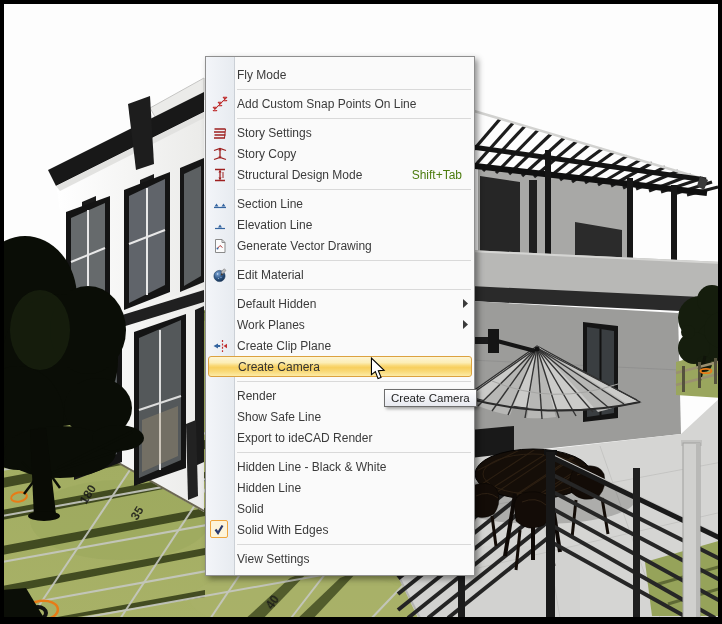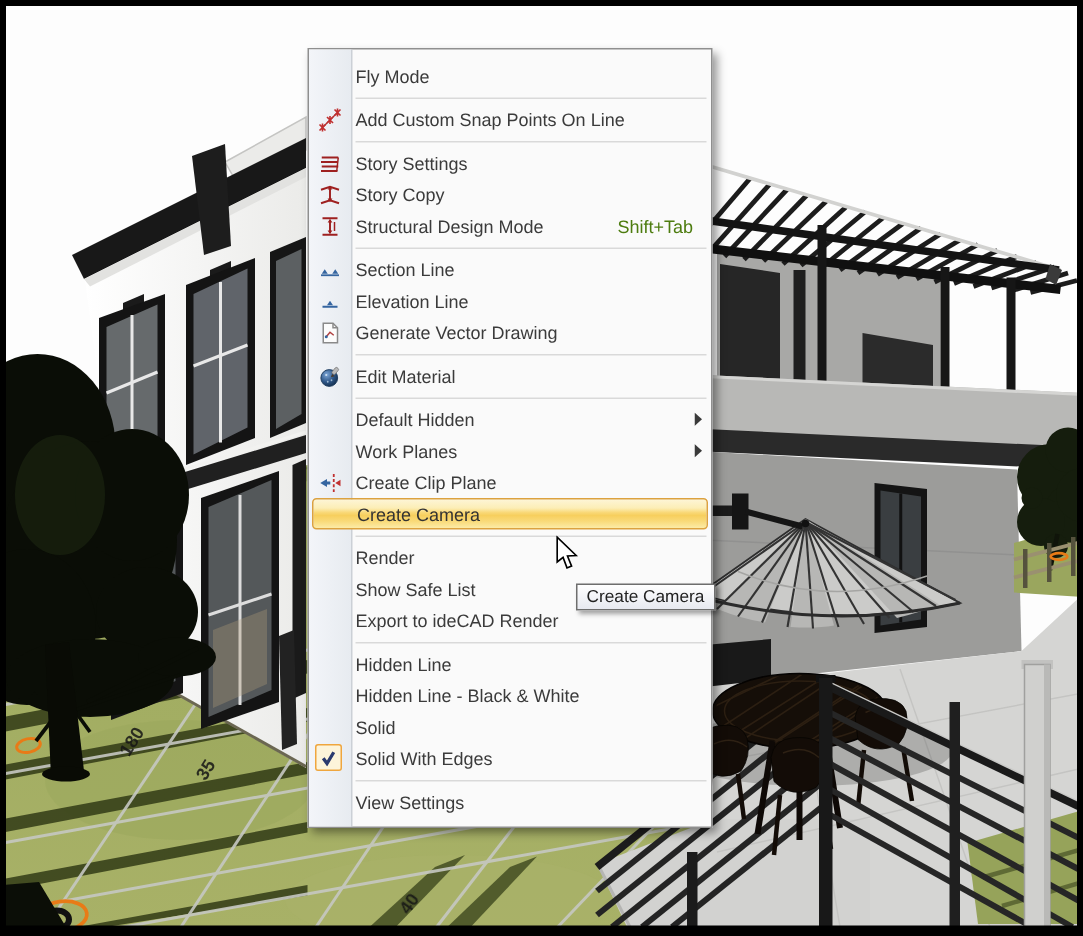--- a/index.html
+++ b/index.html
@@ -2,21 +2,21 @@
 <html><head>
 <meta charset="utf-8">
 <style>
   html,body{margin:0;padding:0;}
   body{width:722px;height:624px;position:relative;overflow:hidden;background:#fff;
        font-family:"Liberation Sans",sans-serif;}
   .viewport{position:absolute;left:0;top:0;width:722px;height:624px;}
   .viewport svg{display:block;}
 
   
-  .menu{position:absolute;left:205px;top:32px;width:270px;box-sizing:border-box;
+  .menu{position:absolute;left:205px;top:56px;width:270px;box-sizing:border-box;
         background:#fafafa;border:1px solid #8f8f8f;
         box-shadow:3px 3px 6px rgba(0,0,0,.42);
         padding:7px 0 6px 0;z-index:10;}
   .menu::before{content:"";position:absolute;left:0;top:0;bottom:0;width:28px;
         background:linear-gradient(to right,#f3f5f9,#e7ebf0);
         border-right:1px solid #cbd0d6;}
   .mi{position:relative;height:21px;display:flex;align-items:center;cursor:default;}
   .mi .ic{position:absolute;left:0;top:0;width:28px;height:21px;
           display:flex;align-items:center;justify-content:center;}
   .mi .lbl{margin-left:31px;font-size:12px;color:#3b3b3b;white-space:nowrap;}
@@ -499,32 +499,32 @@
 
   <div class="mi hl">
     <span class="lbl">Create Camera</span>
   </div>
   <div class="sep"></div>
 
   <div class="mi">
     <span class="lbl">Render</span>
   </div>
   <div class="mi">
-    <span class="lbl">Show Safe List</span>
+    <span class="lbl">Show Safe Line</span>
   </div>
   <div class="mi">
     <span class="lbl">Export to ideCAD Render</span>
   </div>
   <div class="sep"></div>
 
   <div class="mi">
+    <span class="lbl">Hidden Line - Black &amp; White</span>
+  </div>
+  <div class="mi">
     <span class="lbl">Hidden Line</span>
-  </div>
-  <div class="mi">
-    <span class="lbl">Hidden Line - Black &amp; White</span>
   </div>
   <div class="mi">
     <span class="lbl">Solid</span>
   </div>
   <div class="mi">
     <span class="checkbox">
       <svg width="12" height="12">
           <path d="M2.5,6.5 L5,10 L9.5,2.5" stroke="#2b3a6e" stroke-width="2.2" fill="none"></path>
         </svg>
     </span>

